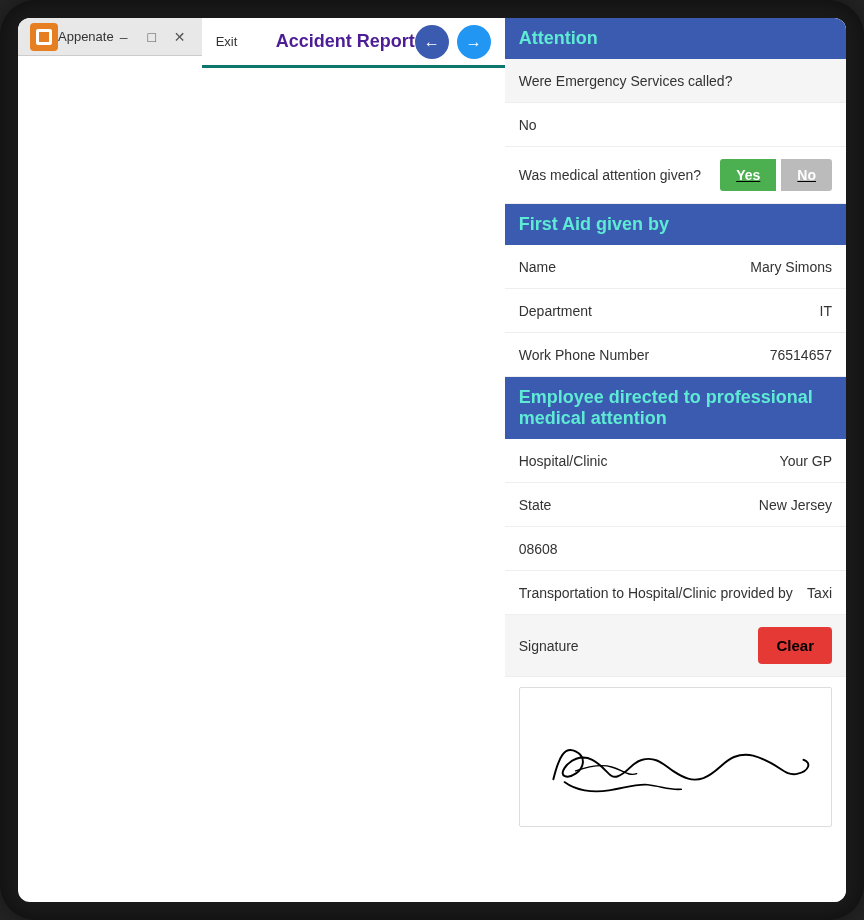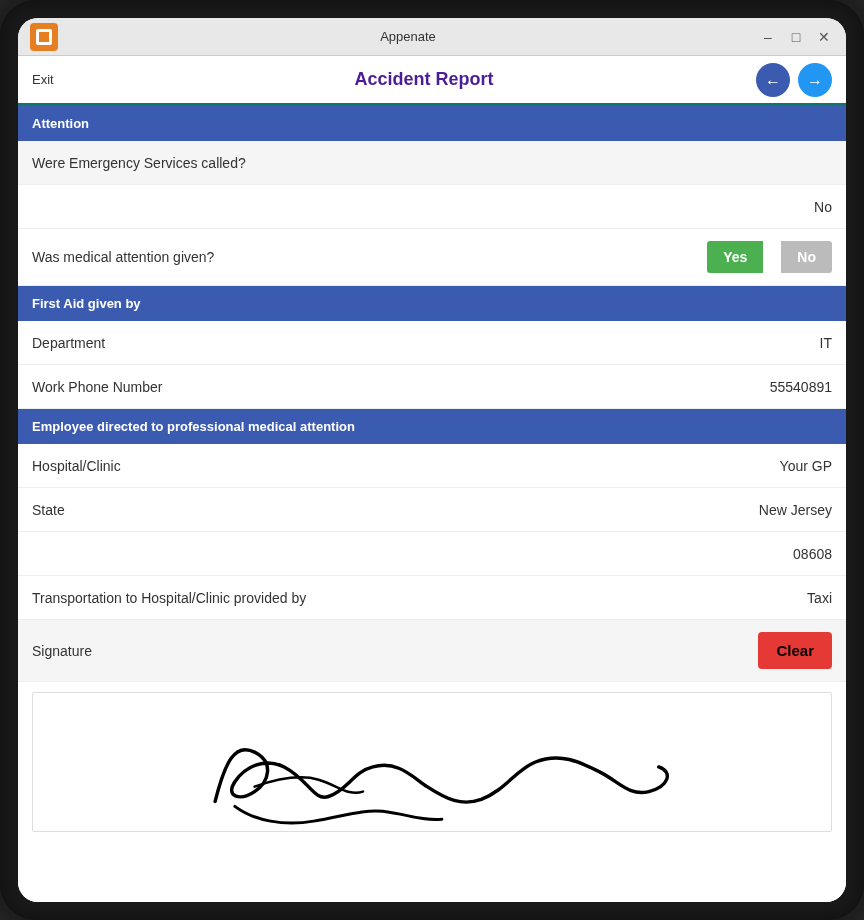--- a/index.html
+++ b/index.html
@@ -20,24 +20,24 @@
       border-radius: 36px;
       padding: 18px;
       box-shadow: 0 0 60px rgba(0,0,0,0.8), inset 0 0 20px rgba(0,0,0,0.5);
       position: relative;
     }
 
     .device-screen {
       width: 100%;
       height: 100%;
       background: #fff;
-      border-radius: 20px;
+      border-radius: 12px;
       overflow: hidden;
       display: flex;
-      flex-direction: column;
+      flex-direction: row;
     }
 
     
     .title-bar {
       background: #e8e8e8;
       display: flex;
       align-items: center;
       justify-content: space-between;
       padding: 6px 12px;
       height: 38px;
@@ -130,30 +130,30 @@
     .content-area {
       flex: 1;
       overflow-y: auto;
       background: #fff;
     }
 
     
     .section-header {
       background: #3a5baf;
       padding: 10px 14px;
-      color: #ffffff;
-      font-size: 13px;
+      color: #5eead4;
+      font-size: 18px;
       font-weight: bold;
     }
 
     
     .form-row {
       display: flex;
       align-items: center;
-      justify-content: flex-end;
+      justify-content: flex-start;
       padding: 12px 14px;
       border-bottom: 1px solid #eee;
       min-height: 44px;
     }
 
     .form-row.shaded {
       background: #f5f5f5;
     }
 
     .form-label {
@@ -164,21 +164,22 @@
 
     .form-value {
       font-size: 14px;
       color: #333;
       text-align: right;
     }
 
     
     .yes-no-toggle {
       display: flex;
-      gap: 18px;
+      gap: 5px;
+      text-decoration: underline;
     }
 
     .toggle-yes {
       background: #4caf50;
       color: #fff;
       border: none;
       padding: 8px 16px;
       font-size: 14px;
       font-weight: bold;
       cursor: pointer;
@@ -274,29 +275,33 @@
       <div class="form-row">
         <span class="form-label">Was medical attention given?</span>
         <div class="yes-no-toggle">
           <button class="toggle-yes">Yes</button>
           <button class="toggle-no">No</button>
         </div>
       </div>
 
       <div class="section-header">First Aid given by</div>
 
+      <div class="form-row">
+        <span class="form-label">Name</span>
+        <span class="form-value">Mary Simons</span>
+      </div>
 
       <div class="form-row">
         <span class="form-label">Department</span>
         <span class="form-value">IT</span>
       </div>
 
       <div class="form-row">
         <span class="form-label">Work Phone Number</span>
-        <span class="form-value">55540891</span>
+        <span class="form-value">76514657</span>
       </div>
 
       <div class="section-header">Employee directed to professional medical attention</div>
 
       <div class="form-row">
         <span class="form-label">Hospital/Clinic</span>
         <span class="form-value">Your GP</span>
       </div>
 
       <div class="form-row">

